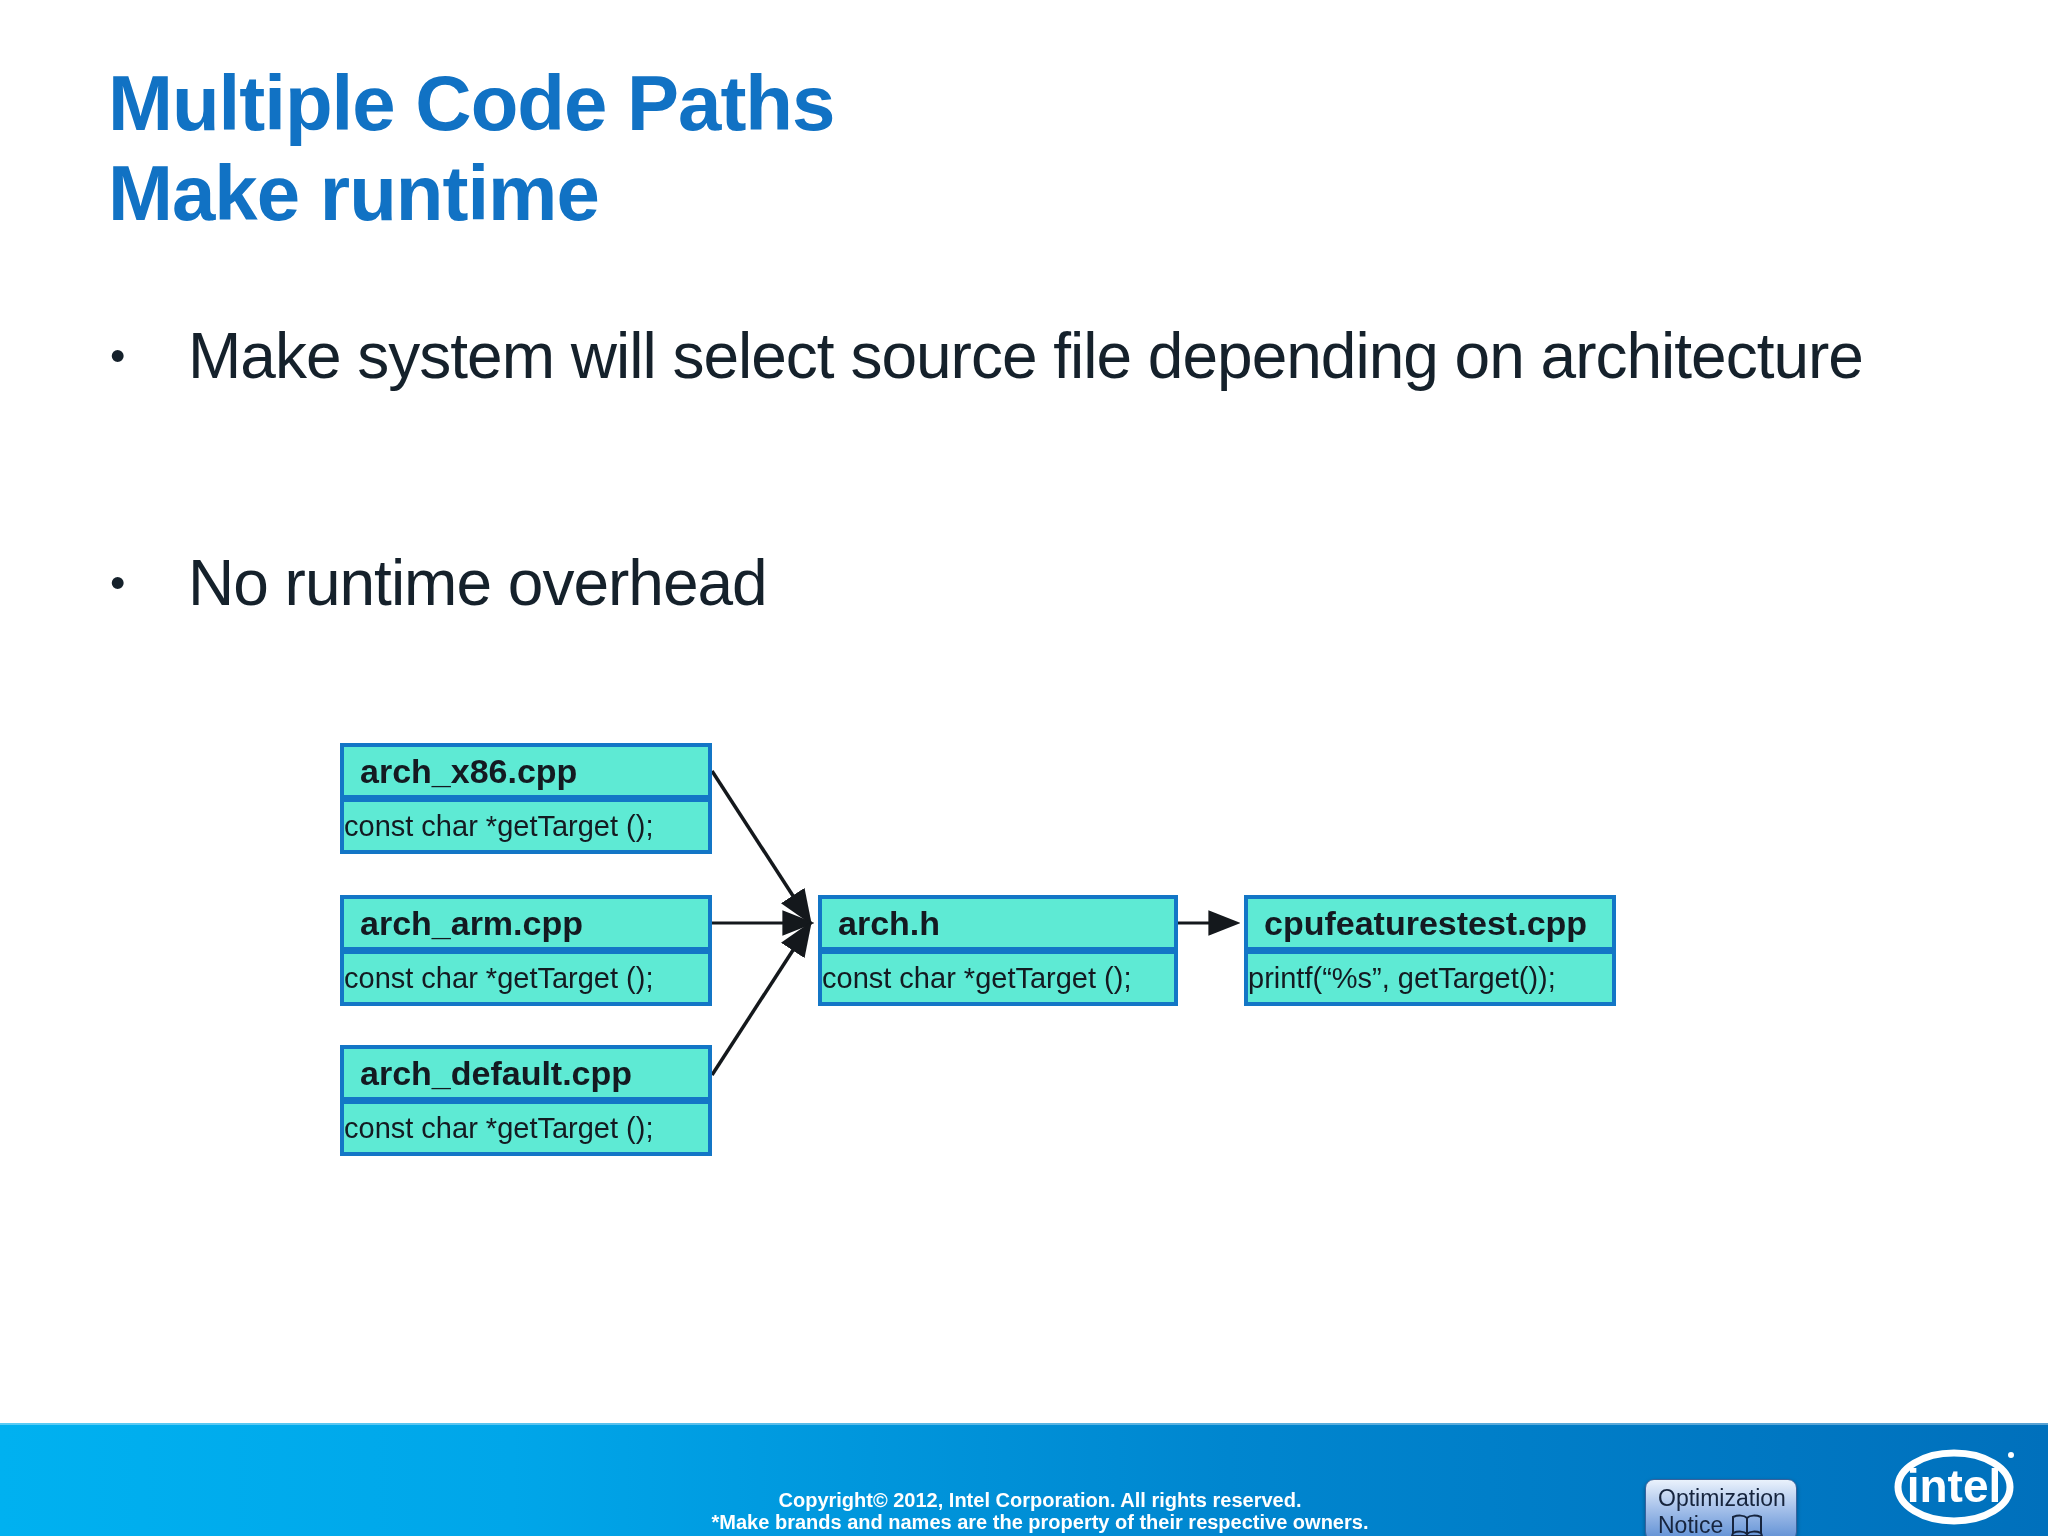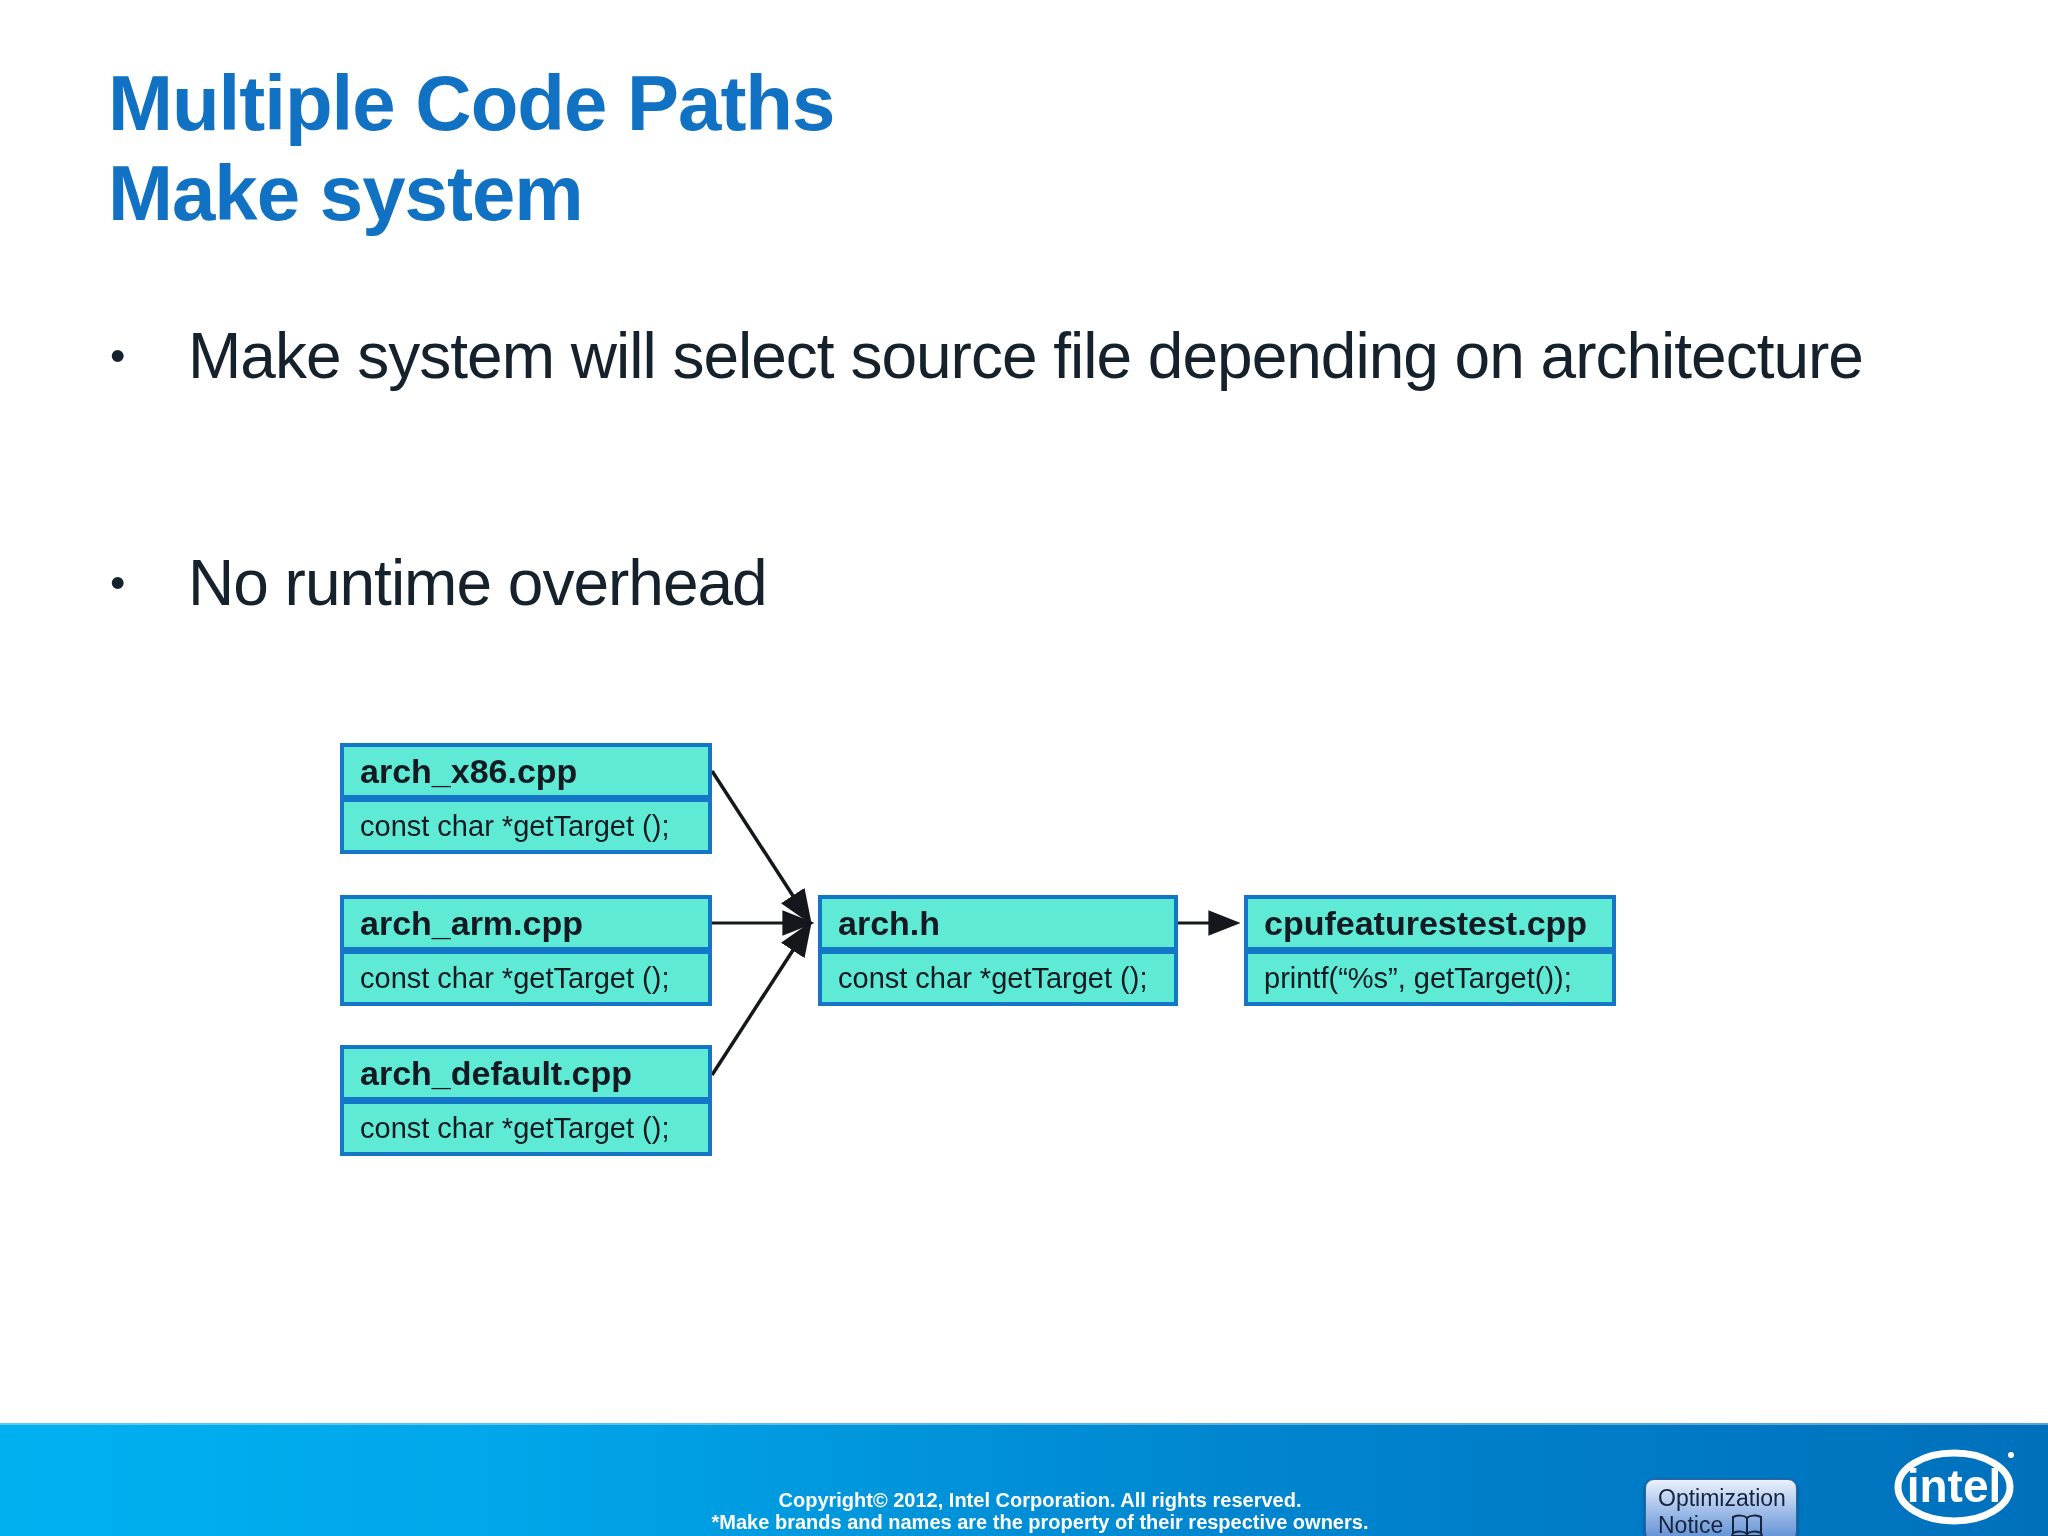--- a/index.html
+++ b/index.html
@@ -59,21 +59,20 @@
     padding-left: 16px;
     font-size: 34px;
     font-weight: bold;
     border-bottom: 7px solid #1376C6;
     white-space: nowrap;
     overflow: hidden;
   }
   .dbox .dbox-body {
     height: 48px;
     line-height: 48px;
-    padding-left: 16px;
     font-size: 29px;
     white-space: nowrap;
     overflow: hidden;
   }
   .arrows { position: absolute; left: 0; top: 0; }
 
   
   .footer {
     position: absolute;
     left: 0;
@@ -116,21 +115,21 @@
   .opt-badge .notice-row { display: flex; align-items: center; gap: 8px; }
   .intel-logo { position: absolute; left: 1893px; top: 22px; }
 </style>
 </head>
 <body>
 
 <div class="stage">
 
   <div class="slide-title">
     <div>Multiple Code Paths</div>
-    <div>Make system</div>
+    <div>Make runtime</div>
   </div>
 
   <div class="bullet bullet1">
     <span class="dot">•</span>
     <span class="btext">Make system will select source file depending on architecture</span>
   </div>
   <div class="bullet bullet2">
     <span class="dot">•</span>
     <span class="btext">No runtime overhead</span>
   </div>

